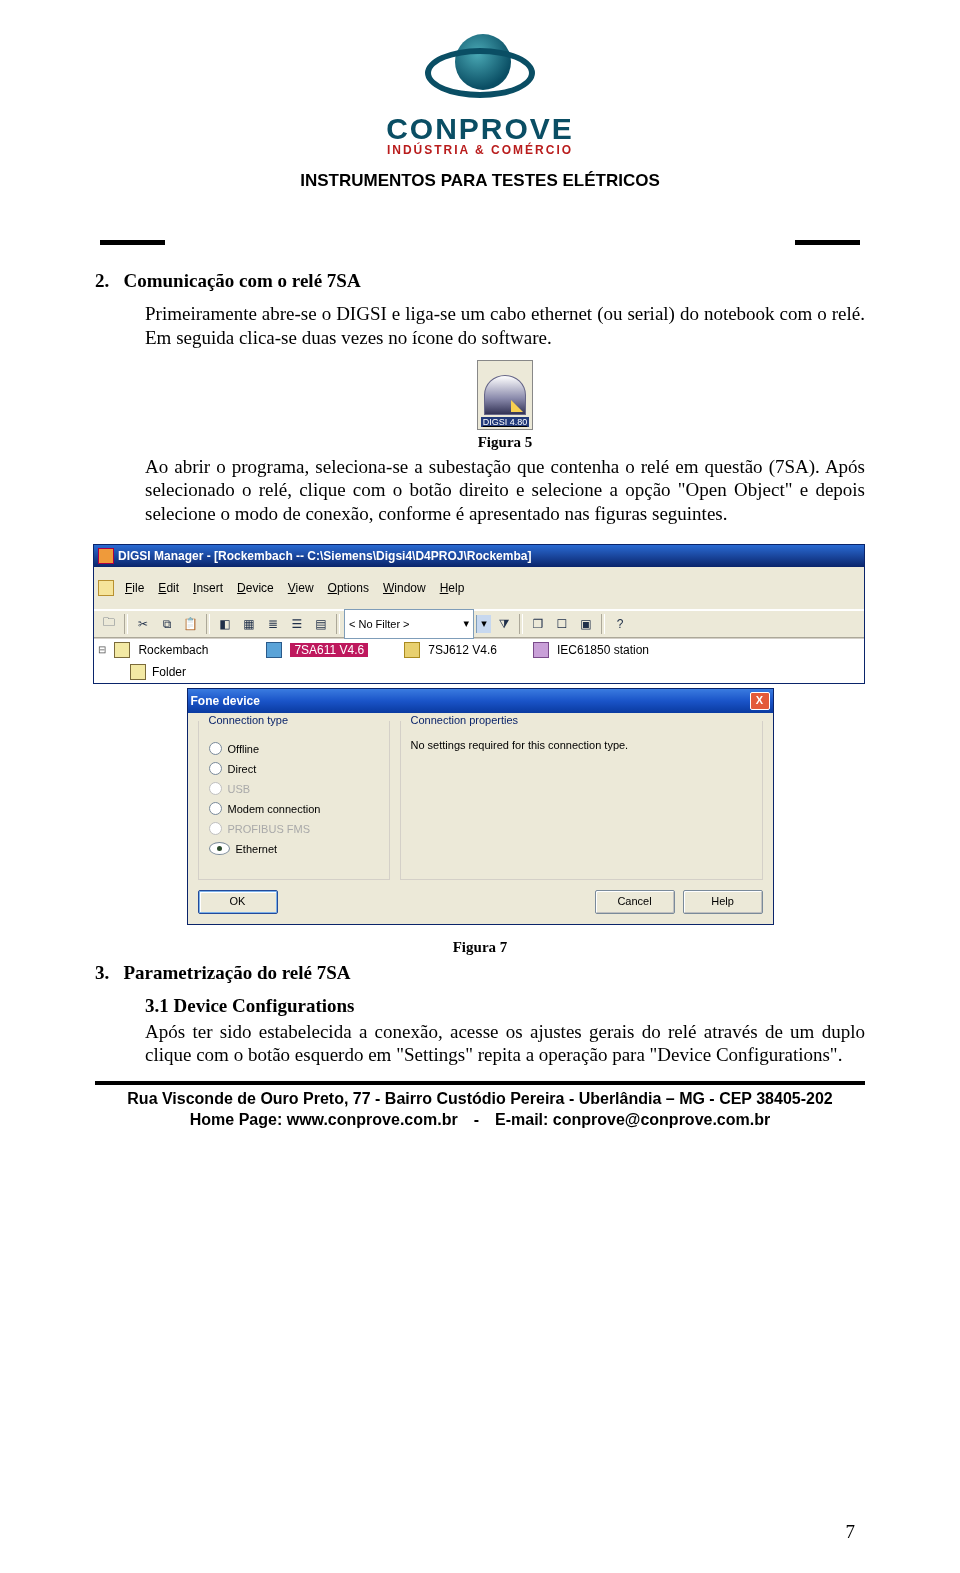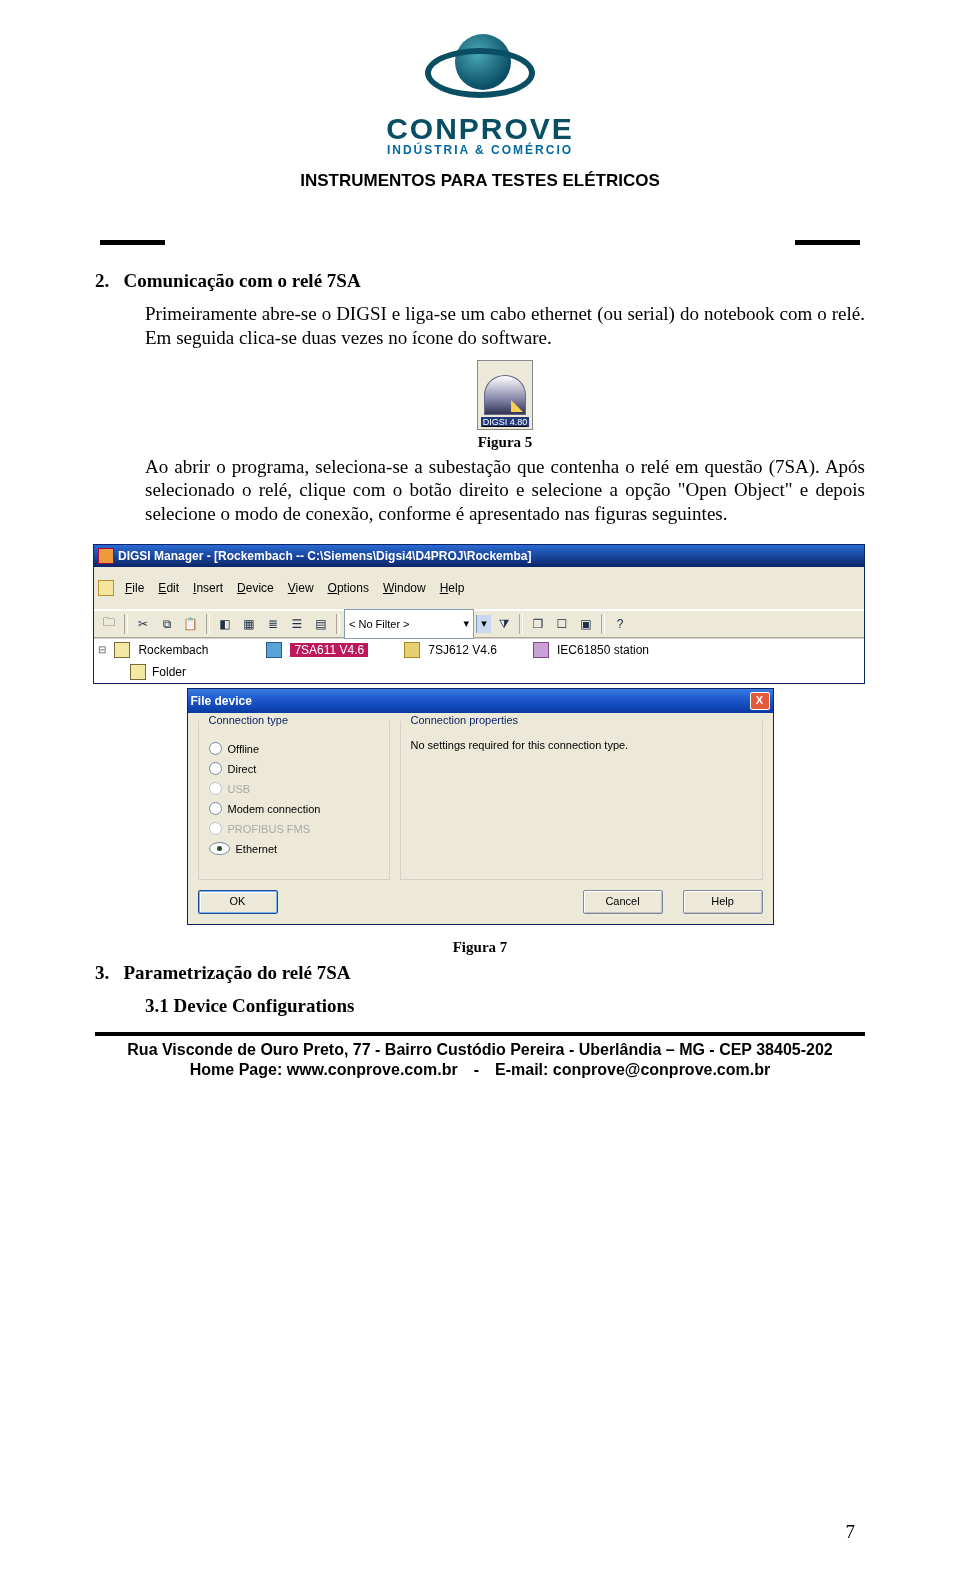--- a/index.html
+++ b/index.html
@@ -31,21 +31,21 @@
     position:absolute;left:30px;top:4px;width:56px;height:56px;
     background:radial-gradient(circle at 40% 35%,#4aa9b5 0%,#0a4e64 70%);
     border-radius:50%;
   }
   .logo-name{
     font-family:Arial,Helvetica,sans-serif;font-weight:bold;
     font-size:30px;letter-spacing:2px;color:#0a4e64;line-height:1;
   }
   .logo-sub{
     font-family:Arial,Helvetica,sans-serif;font-weight:bold;
-    font-size:12px;letter-spacing:2px;color:#0369a1;line-height:1;
+    font-size:12px;letter-spacing:2px;color:#b91c1c;line-height:1;
   }
   .tagline{
     font-family:"Arial Black",Arial,sans-serif;font-weight:900;
     font-size:17px;text-align:center;margin-top:15px;
   }
   .rule-left,.rule-right{
     position:absolute;top:210px;height:5px;background:#000;width:65px;
   }
   .rule-left{left:5px;}
   .rule-right{right:5px;}
@@ -129,21 +129,21 @@
     content:attr(data-title);position:absolute;top:-7px;left:6px;background:#ece9d8;padding:0 4px;color:#0a246a;
   }
   .group.left{width:170px;}
   .group.right{flex:1;}
   .radio-row{display:flex;align-items:center;gap:6px;height:20px;}
   .radio{width:11px;height:11px;border:1px solid #7a8a9a;border-radius:50%;background:#fff;display:flex;align-items:center;justify-content:center;}
   .radio.sel:after{content:"";width:5px;height:5px;background:#2a4a2a;border-radius:50%;}
   .radio-row.disabled{color:#a9a9a9;}
   .radio-row.disabled .radio{border-color:#c0c0c0;}
   .dlg-buttons{
-    display:flex;justify-content:flex-start;padding:6px 10px 10px 10px;gap:20px;
+    display:flex;justify-content:flex-start;padding:6px 10px 10px 10px;gap:8px;
   }
   .dlg-buttons .spacer{flex:1;}
   .wbtn{
     width:78px;height:22px;font-size:11px;text-align:center;line-height:20px;
     background:#ece9d8;border:1px solid #7a8a9a;border-radius:2px;
     box-shadow:inset 1px 1px 0 #fff, inset -1px -1px 0 #c0c0c0;
   }
   .wbtn.def{border:1px solid #234a9a;box-shadow:0 0 0 1px #7bb0e8 inset, inset 2px 2px 0 #fff;}
   
   .footer-sep{height:4px;background:#000;margin:14px 0 4px 0;}
@@ -245,21 +245,21 @@
     </div>
     <div class="folder-row">
       <span class="tree-icon"></span>
       <span>Folder</span>
     </div>
   </div>
 
 
   <div class="dialog">
     <div class="dlg-title">
-      <span>File device</span>
+      <span>Fone device</span>
       <span class="closex">X</span>
     </div>
     <div class="dlg-body">
       <div class="group left" data-title="Connection type">
         <div class="radio-row">
           <span class="radio"></span>
           <span>Offline</span>
         </div>
         <div class="radio-row">
           <span class="radio"></span>
@@ -296,20 +296,21 @@
   </div>
 
   <p class="caption" style="margin-top:14px">Figura 7</p>
 
   <p class="sec-title" style="margin-top:6px">
     <span>3.</span>
     &nbsp;&nbsp;<span>Parametrização do relé 7SA</span>
   </p>
   <div class="body-indent">
     <p class="para" style="font-weight:bold;margin-bottom:0;text-align:left">3.1 Device Configurations</p>
+    <p class="para" style="margin-top:2px">Após ter sido estabelecida a conexão, acesse os ajustes gerais do relé através de um duplo clique com o botão esquerdo em "Settings" repita a operação para "Device Configurations".</p>
   </div>
 
   <div class="footer-sep"></div>
   <div class="footer">
     <div>Rua Visconde de Ouro Preto, 77 - Bairro Custódio Pereira - Uberlândia – MG - CEP 38405-202</div>
     <div>Home Page: www.conprove.com.br - E-mail: conprove@conprove.com.br</div>
   </div>
 </div>
 
 <div class="pagenum">7</div>

